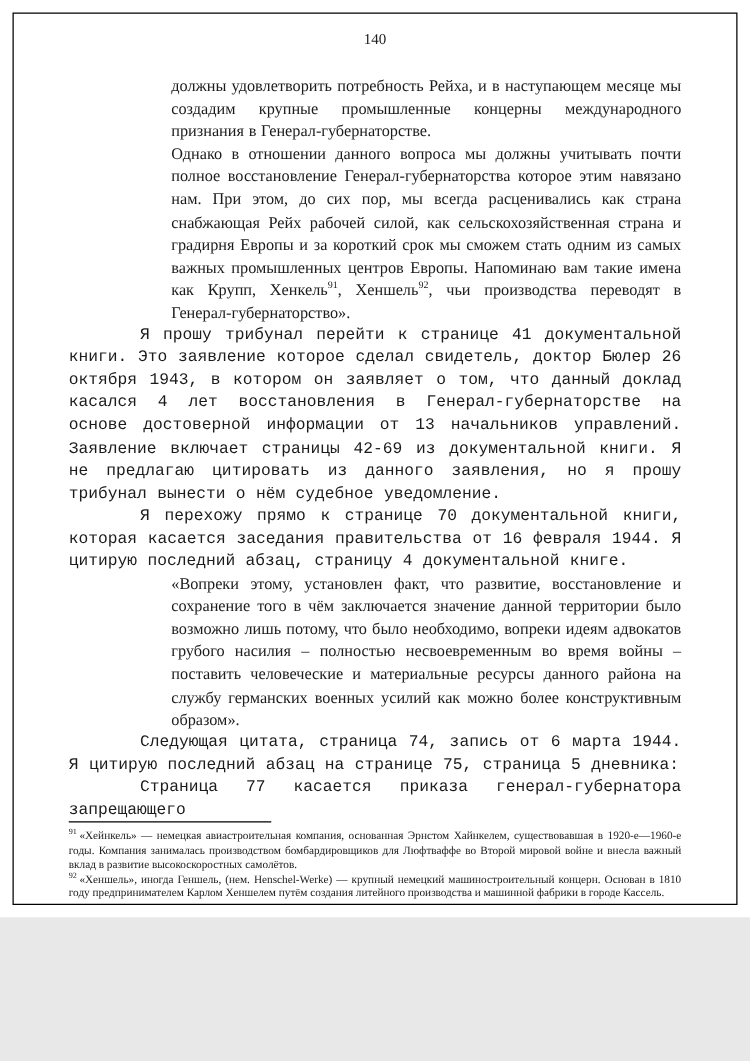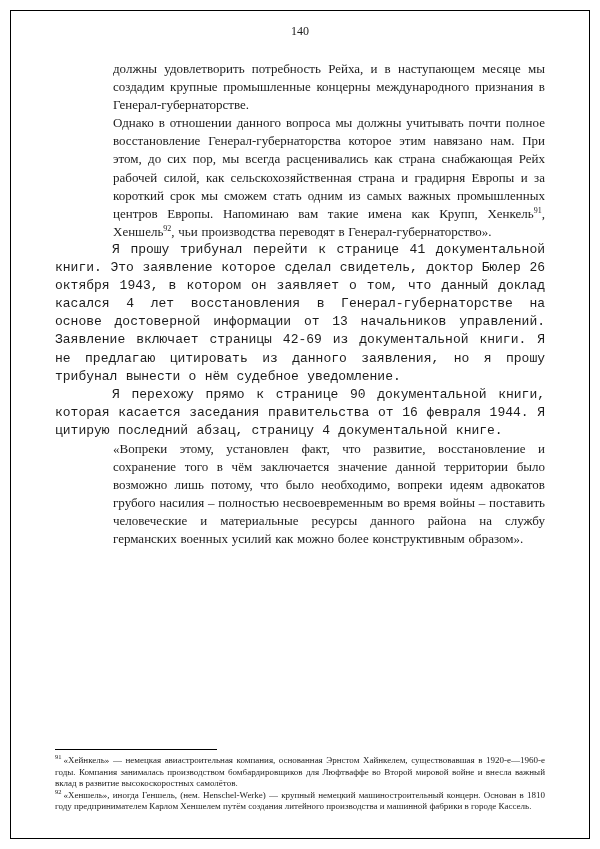--- a/index.html
+++ b/index.html
@@ -1,19 +1,19 @@
 <!DOCTYPE html>
 <html><head>
 <meta charset="utf-8">
 <style>
   html, body { margin: 0; padding: 0; background: #e8e8e8; }
   .page {
     position: relative;
     width: 600px;
-    height: 849px;
+    height: 734px;
     margin: 0 auto;
     background: #ffffff;
     font-family: "Liberation Serif", serif;
     color: #1b1b1b;
     overflow: hidden;
     box-sizing: border-box;
   }
   .frame {
     position: absolute;
     left: 10px; top: 10px; right: 10px; bottom: 10px;
@@ -36,21 +36,21 @@
     margin: 0 0 22px 0;
   }
   .para {
     margin: 0;
     font-size: 13px;
     line-height: 18.1px;
     text-align: justify;
     word-spacing: 0.5px;
   }
   .para.body { text-indent: 57px; font-family: Liberation Mono, monospace; }
-  .para.block-indent { margin-left: 58px; }
+  .para.block-indent { margin-left: 82px; }
   .para sup {
     font-size: 8px;
     line-height: 0;
     vertical-align: super;
   }
   .footnotes { margin-top: auto; }
   .fn-rule {
     width: 162px;
     height: 0;
     border-top: 1px solid #000000;
@@ -73,22 +73,24 @@
 <body>
 
 <div class="page">
   <div class="frame"></div>
   <div class="content">
     <div class="page-number">140</div>
     <div class="body-text" id="paragraphs">
         <p class="para block-indent">должны удовлетворить потребность Рейха, и в наступающем месяце мы создадим крупные промышленные концерны международного признания в Генерал-губернаторстве.</p>
         <p class="para block-indent">Однако в отношении данного вопроса мы должны учитывать почти полное восстановление Генерал-губернаторства которое этим навязано нам. При этом, до сих пор, мы всегда расценивались как страна снабжающая Рейх рабочей силой, как сельскохозяйственная страна и градирня Европы и за короткий срок мы сможем стать одним из самых важных промышленных центров Европы. Напоминаю вам такие имена как Крупп, Хенкель<sup>91</sup>, Хеншель<sup>92</sup>, чьи производства переводят в Генерал-губернаторство».</p>
         <p class="para body">Я прошу трибунал перейти к странице 41 документальной книги. Это заявление которое сделал свидетель, доктор Бюлер 26 октября 1943, в котором он заявляет о том, что данный доклад касался 4 лет восстановления в Генерал-губернаторстве на основе достоверной информации от 13 начальников управлений. Заявление включает страницы 42-69 из документальной книги. Я не предлагаю цитировать из данного заявления, но я прошу трибунал вынести о нём судебное уведомление.</p>
-        <p class="para body">Я перехожу прямо к странице 90 документальной книги, которая касается заседания правительства от 16 февраля 1944. Я цитирую последний абзац, страницу 4 документальной книге.</p>
+        <p class="para body">Я перехожу прямо к странице 70 документальной книги, которая касается заседания правительства от 16 февраля 1944. Я цитирую последний абзац, страницу 4 документальной книге.</p>
         <p class="para block-indent">«Вопреки этому, установлен факт, что развитие, восстановление и сохранение того в чём заключается значение данной территории было возможно лишь потому, что было необходимо, вопреки идеям адвокатов грубого насилия – полностью несвоевременным во время войны – поставить человеческие и материальные ресурсы данного района на службу германских военных усилий как можно более конструктивным образом».</p>
+        <p class="para body">Следующая цитата, страница 74, запись от 6 марта 1944. Я цитирую последний абзац на странице 75, страница 5 дневника:</p>
+        <p class="para body">Страница 77 касается приказа генерал-губернатора запрещающего</p>
       </div>
     <div class="footnotes">
       <div class="fn-rule"></div>
       <div id="footnotes">
           <p class="footnote"><sup>91</sup>«Хейнкель» — немецкая авиастроительная компания, основанная Эрнстом Хайнкелем, существовавшая в 1920-е—1960-е годы. Компания занималась производством бомбардировщиков для Люфтваффе во Второй мировой войне и внесла важный вклад в развитие высокоскоростных самолётов.</p>
           <p class="footnote"><sup>92</sup>«Хеншель», иногда Геншель, (нем. Henschel-Werke) — крупный немецкий машиностроительный концерн. Основан в 1810 году предпринимателем Карлом Хеншелем путём создания литейного производства и машинной фабрики в городе Кассель.</p>
         </div>
     </div>
   </div>
 </div>

